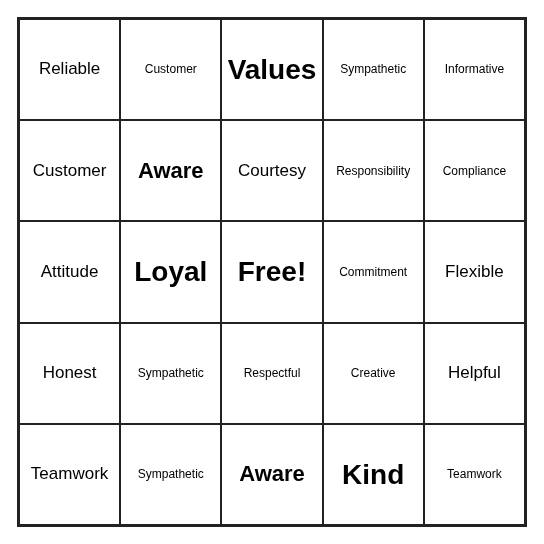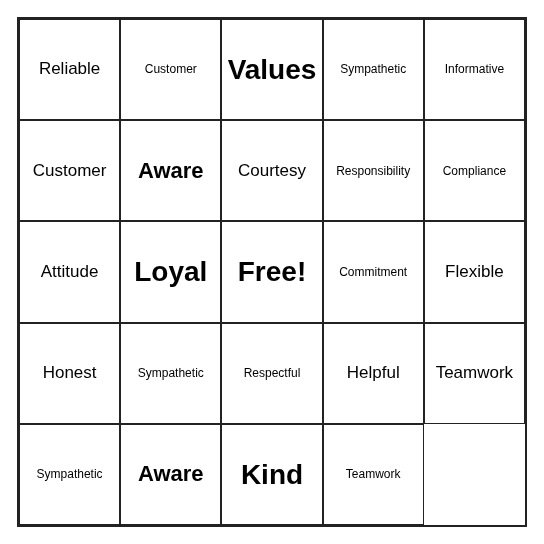--- a/index.html
+++ b/index.html
@@ -113,20 +113,23 @@
     <div class="bingo-cell">
       <span class="size-md">Honest</span>
     </div>
     <div class="bingo-cell">
       <span class="size-sm">Sympathetic</span>
     </div>
     <div class="bingo-cell">
       <span class="size-sm">Respectful</span>
     </div>
     <div class="bingo-cell">
+      <span class="size-sm">Creative</span>
+    </div>
+    <div class="bingo-cell">
       <span class="size-md">Helpful</span>
     </div>
     <div class="bingo-cell">
       <span class="size-md">Teamwork</span>
     </div>
     <div class="bingo-cell">
       <span class="size-sm">Sympathetic</span>
     </div>
     <div class="bingo-cell">
       <span class="size-lg">Aware</span>

